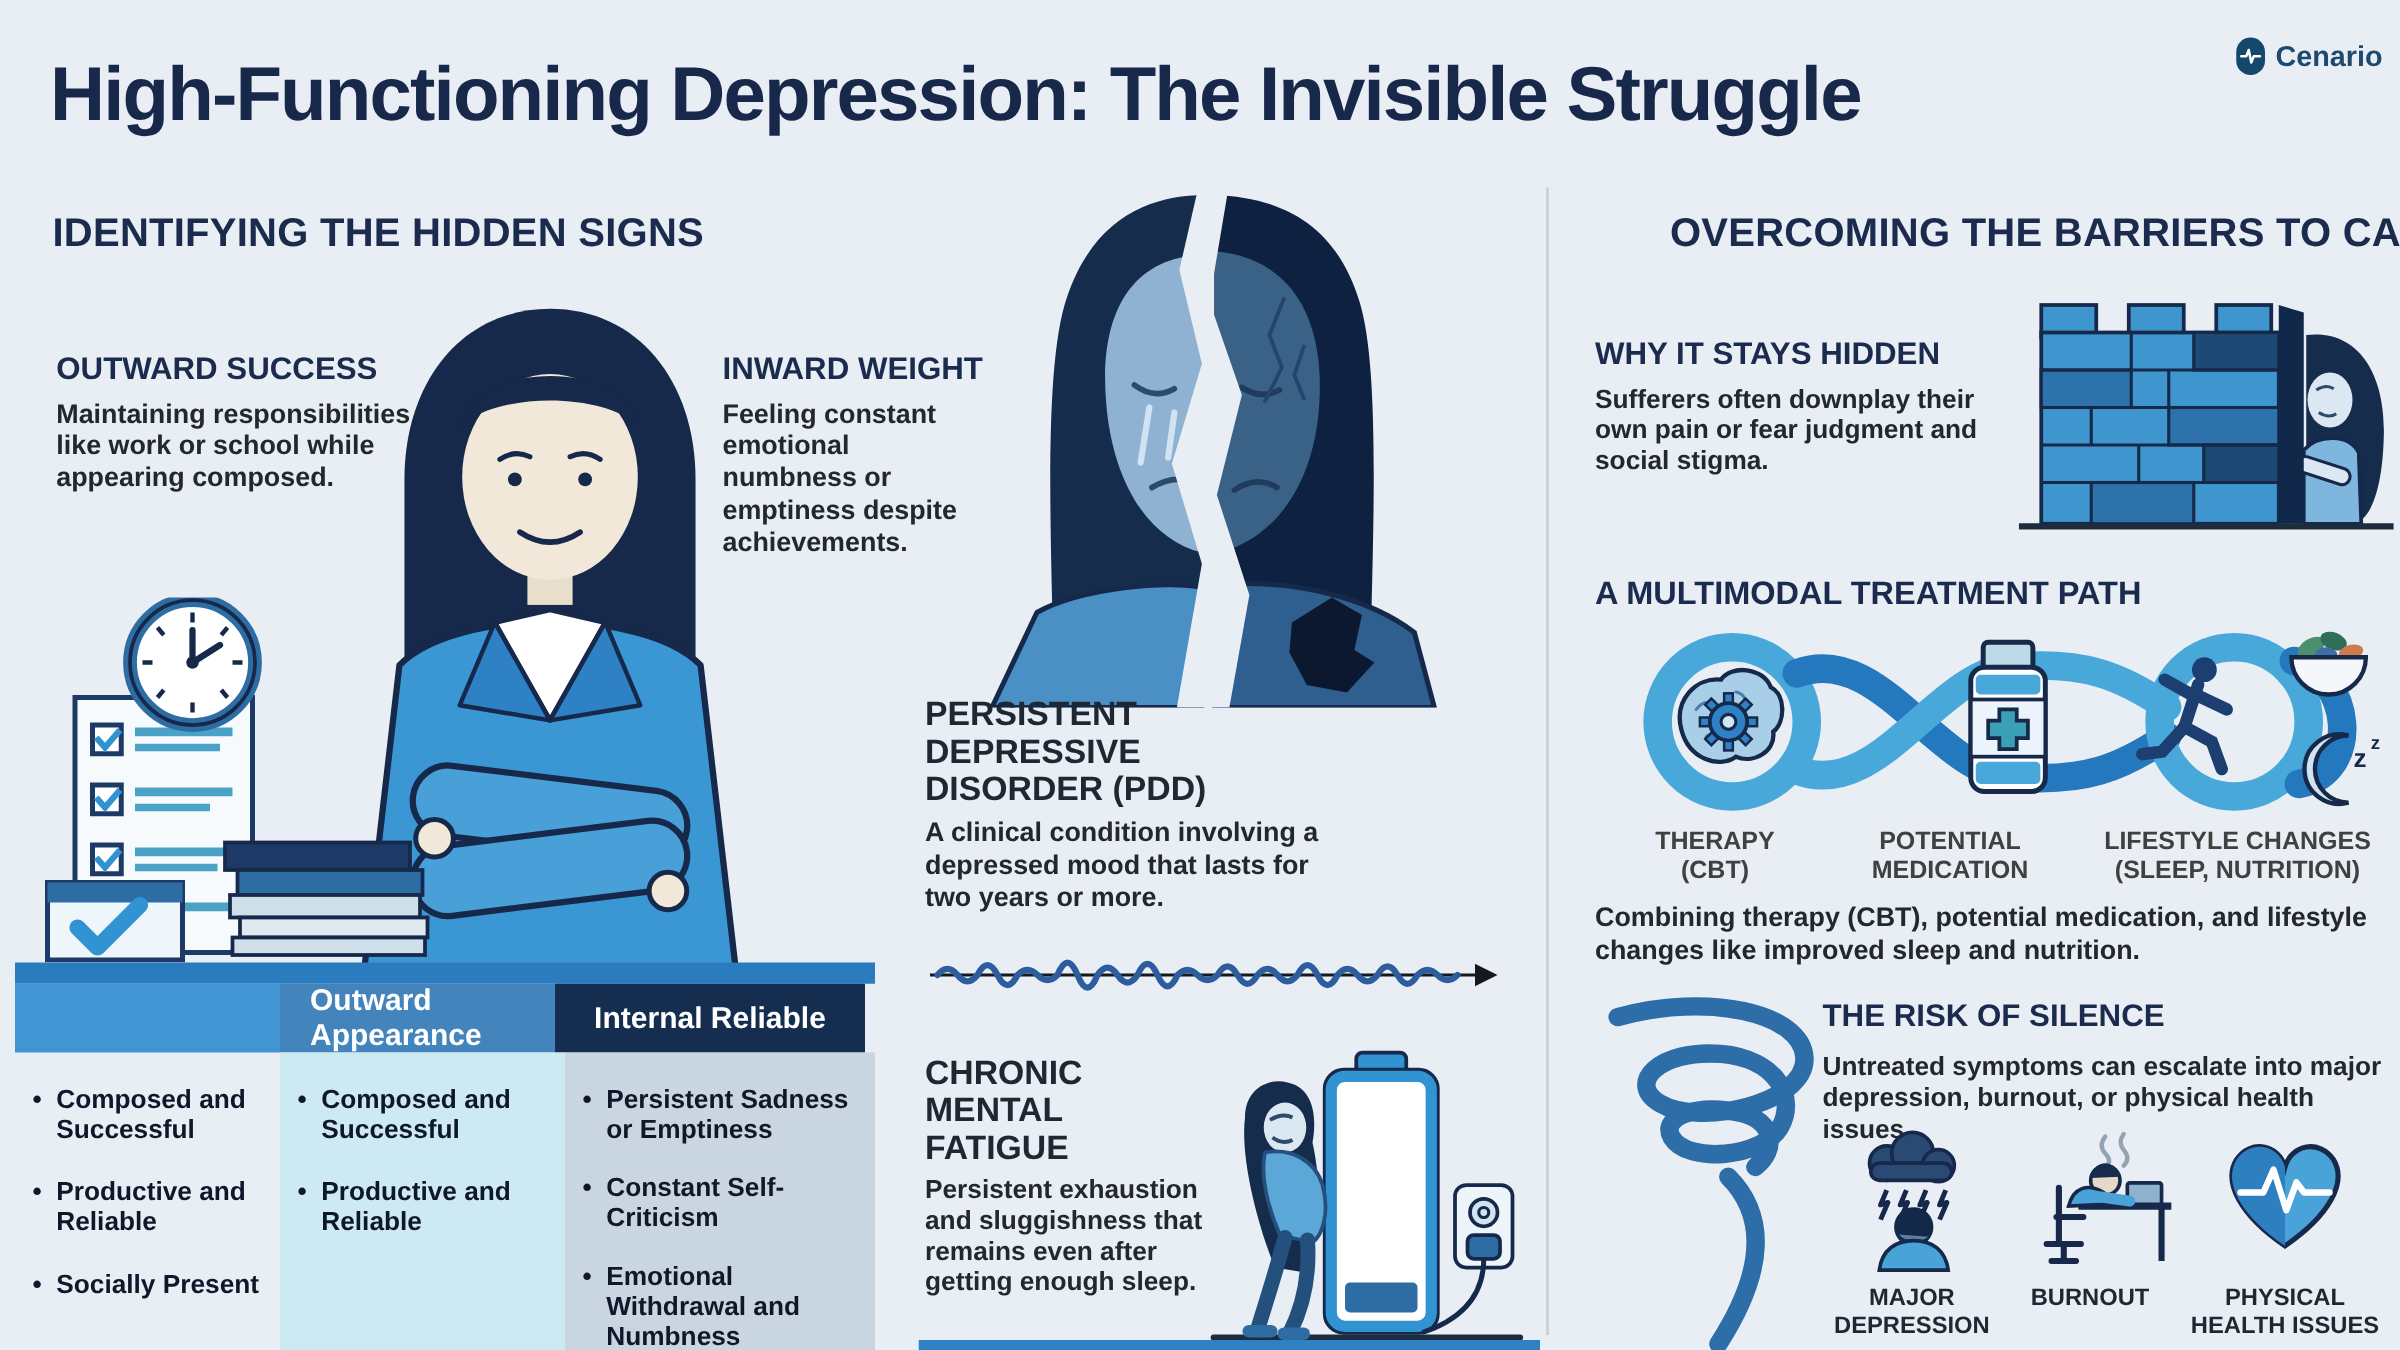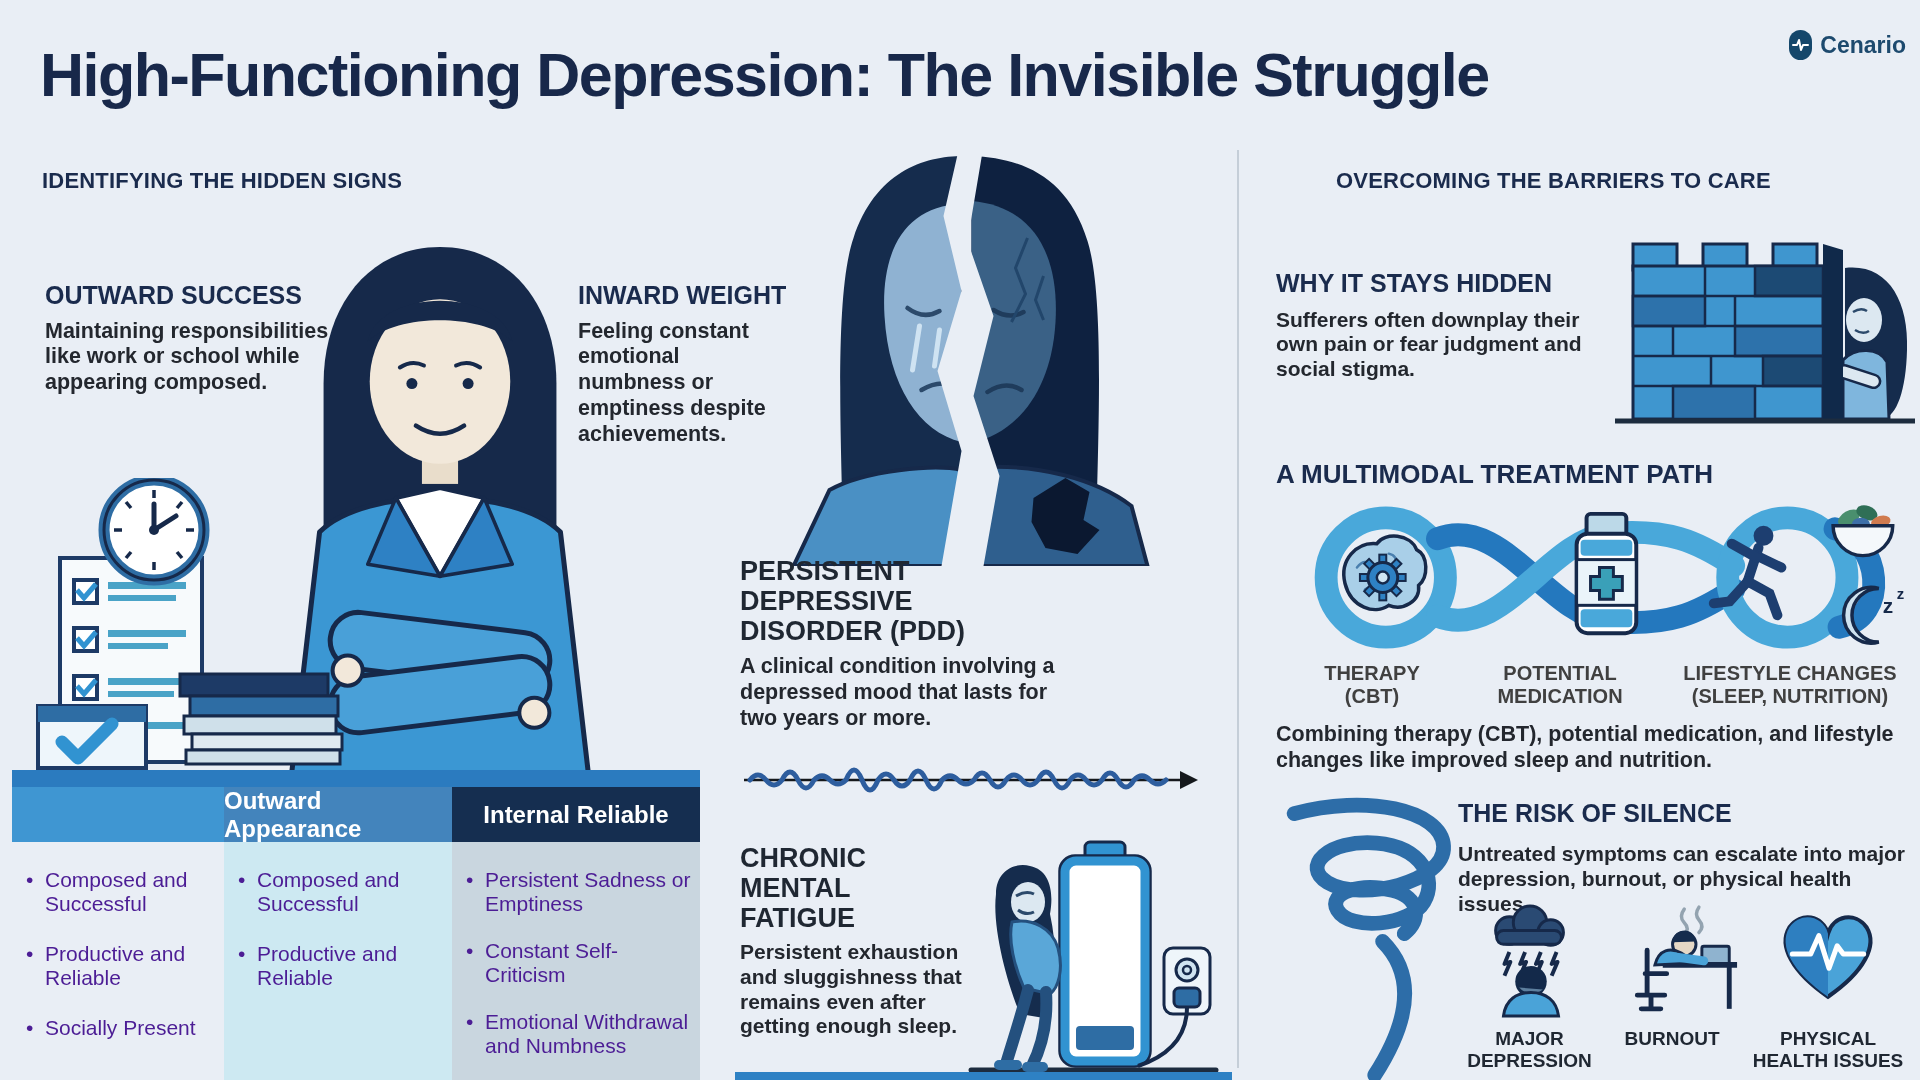--- a/index.html
+++ b/index.html
@@ -1,42 +1,42 @@
 <!DOCTYPE html>
 <html><head>
 <meta charset="utf-8">
 <style>
   html,body{margin:0;padding:0;background:#dde4ec;}
   .canvas{position:relative;width:1920px;height:1080px;overflow:hidden;
     background:#e9eef5;font-family:"Liberation Sans",sans-serif;color:#202733;}
   .abs{position:absolute;}
   .title{font-size:61px;font-weight:800;color:#18284a;letter-spacing:-1.5px;white-space:nowrap;}
-  .h-section{font-size:22px;font-weight:bold;color:#1a2b4d;letter-spacing:.2px;white-space:nowrap;}
+  .h-section{font-size:32px;font-weight:bold;color:#1a2b4d;letter-spacing:.2px;white-space:nowrap;}
   .h-sub{font-size:25px;font-weight:bold;color:#1a2b4d;line-height:1.1;}
   .h-sub-big{font-size:27px;font-weight:bold;color:#1f2732;line-height:1.12;}
   .body-text{font-size:21px;font-weight:bold;color:#23272e;line-height:1.18;}
   .body-text-reg{font-size:21.5px;font-weight:bold;color:#23272e;line-height:1.2;}
   .divider-v{width:2px;background:#c5ced8;}
   .brand{display:flex;align-items:center;gap:7px;}
   .brand-text{font-size:23px;font-weight:bold;color:#1d4a6e;}
   
   .tbl{width:688px;}
   .tbl-bar{height:17px;background:#2b7bbf;}
   .tbl-head{display:flex;height:55px;}
   .tbl-head .c1{width:212px;background:#3f96d2;}
-  .tbl-head .c2{width:228px;background:#4384bc;display:flex;align-items:center;justify-content:center;}
+  .tbl-head .c2{width:196px;background:#4384bc;display:flex;align-items:center;justify-content:center;padding-left:24px;}
   .tbl-head .c3{width:248px;background:#152e50;display:flex;align-items:center;justify-content:center;}
   .tbl-head span{color:#fff;font-size:24px;font-weight:bold;}
   .tbl-body{display:flex;min-height:218px;align-items:stretch;}
   .tbl-body .c1{width:212px;}
   .tbl-body .c2{width:228px;background:#cde9f2;}
   .tbl-body .c3{width:248px;background:#c9d6df;}
   .tbl-body ul{list-style:none;margin:0;padding:26px 6px 0 14px;}
-  .tbl-body li{position:relative;padding-left:19px;font-size:21px;font-weight:normal;
-    color:#4c1d95;line-height:1.14;margin-bottom:26px;}
+  .tbl-body li{position:relative;padding-left:19px;font-size:21px;font-weight:bold;
+    color:#0f172a;line-height:1.14;margin-bottom:26px;}
   .tbl-body li::before{content:"\2022";position:absolute;left:0;top:0;}
   .tbl-body .c3 li{margin-bottom:23px;}
   .lbl-2line{font-size:20px;font-weight:bold;color:#404040;text-align:center;line-height:1.15;}
   .outcome-lbl{font-size:19px;font-weight:bold;color:#1f2732;text-align:center;line-height:1.15;}
 </style>
 </head>
 <body>
 
 <div class="canvas">
 

